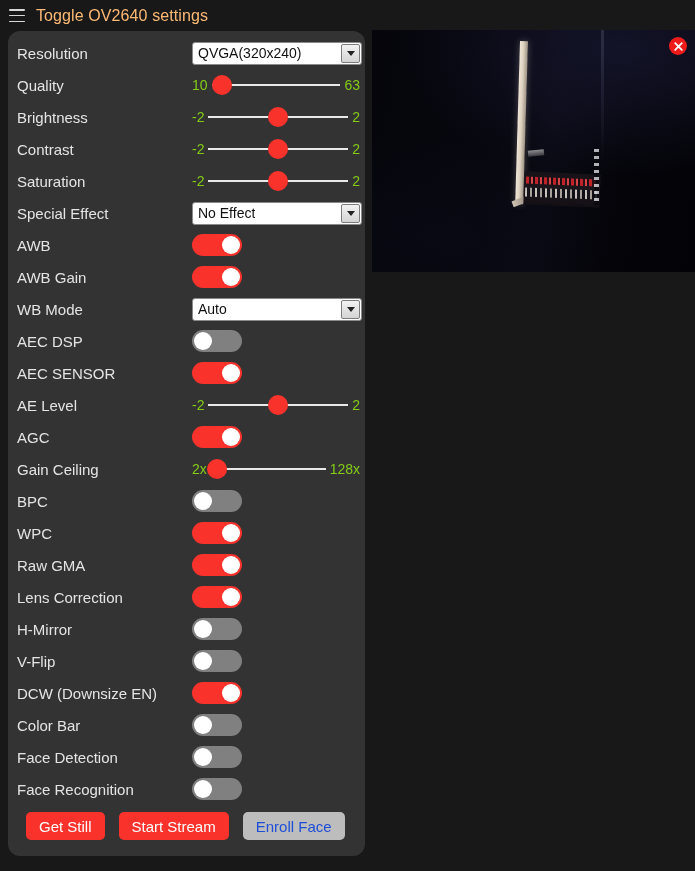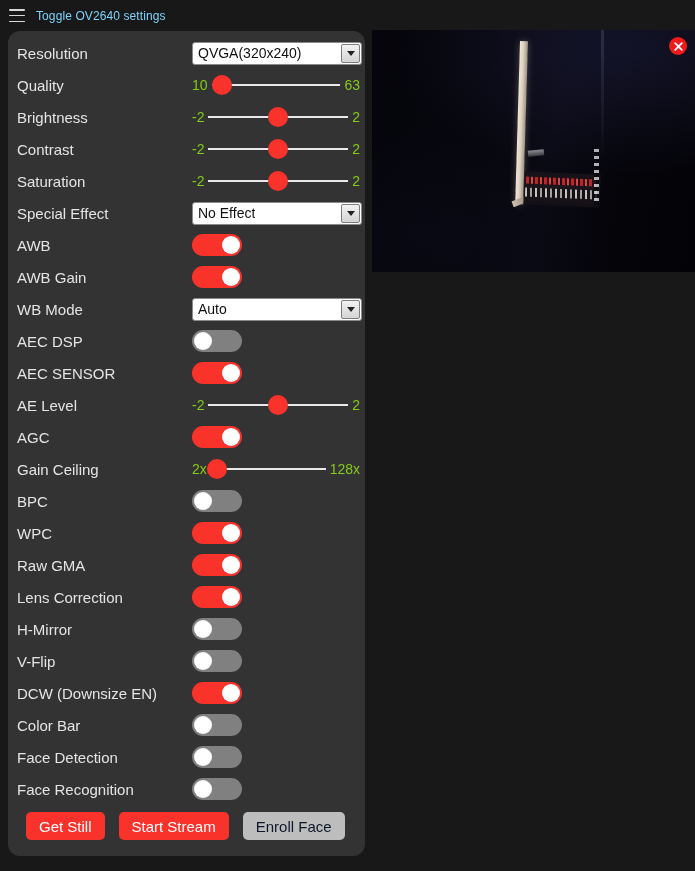--- a/index.html
+++ b/index.html
@@ -20,21 +20,21 @@
     padding-left: 9px;
     background: #181818;
   }
   .hamburger {
     width: 16px; height: 13px;
     display: flex; flex-direction: column; justify-content: space-between;
     margin-right: 11px;
   }
   .hamburger i { display: block; height: 1.5px; background: #d8d8d8; border-radius: 1px; }
   .header-title {
-    color: #7dd3fc; font-size: 12px; letter-spacing: .1px;
+    color: #fdba74; font-size: 16px; letter-spacing: .1px;
     white-space: nowrap;
   }
 
   
   .panel {
     position: absolute; left: 8px; top: 31px;
     width: 357px; height: 825px;
     background: #333333;
     border-radius: 12px;
     padding: 6px 0 0 0;
@@ -135,21 +135,21 @@
     padding: 0 13px;
     border: none; border-radius: 5px;
     font-family: "Liberation Sans", sans-serif;
     font-size: 15px; color: #ffffff;
     background: #f9322c;
     display: flex; align-items: center; justify-content: center;
     cursor: pointer;
     text-align: center;
   }
   .btn.disabled {
-    background: #bdbdbd; color: #0f172a; cursor: default;
+    background: #bdbdbd; color: #1d4ed8; cursor: default;
   }
 
   
   .preview {
     position: absolute; left: 372px; top: 30px;
     width: 323px; height: 242px;
     overflow: hidden;
     background: #050509;
   }
   .preview-canvas {

